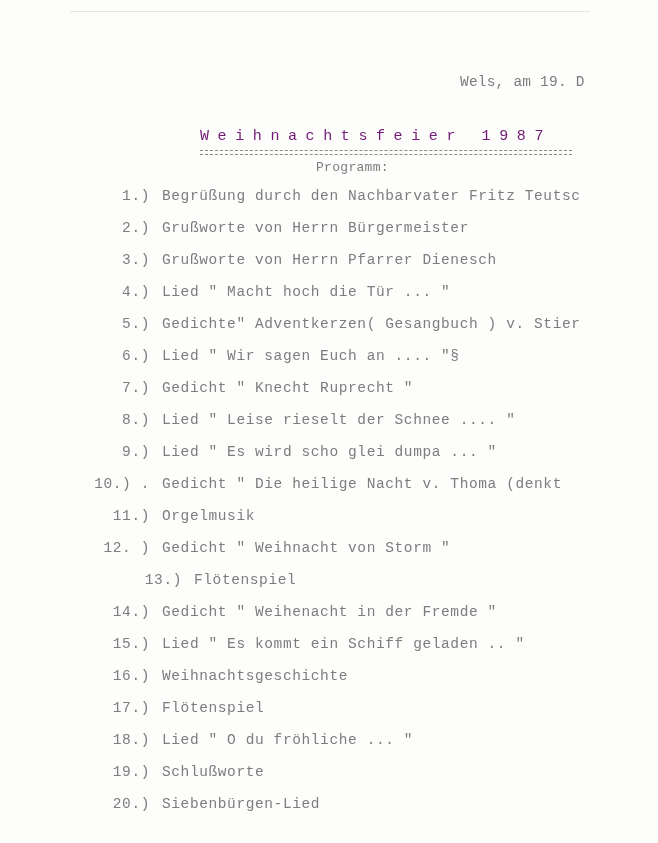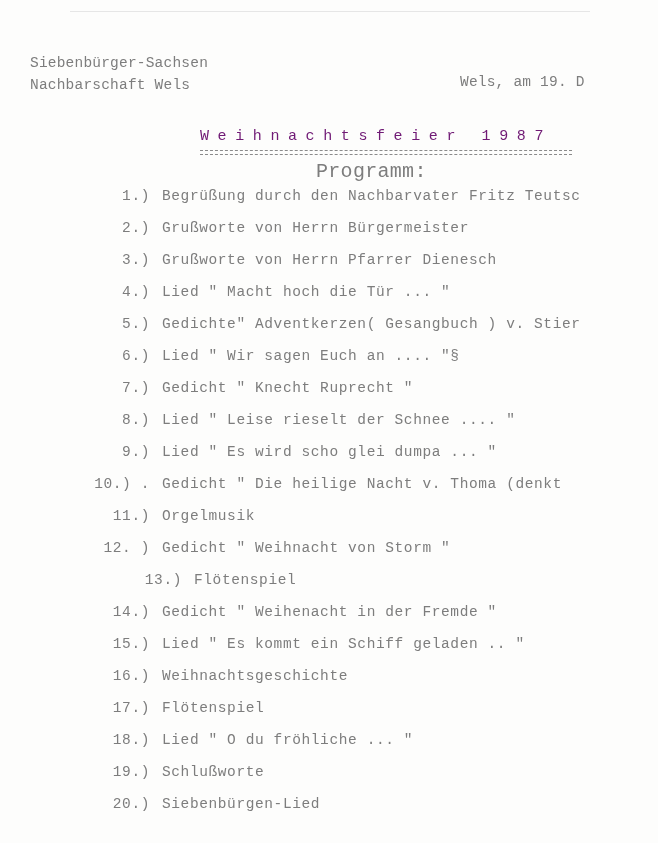--- a/index.html
+++ b/index.html
@@ -12,37 +12,33 @@
   }
   .page { position: absolute; inset: 0; }
   .scan-line { position: absolute; left: 70px; top: 11px; width: 520px; height: 1px; background: #e6e6e6; }
   .sender { position: absolute; left: 30px; top: 52px; font-size: 14.5px; line-height: 22px; letter-spacing: 0.2px; }
   .date { position: absolute; left: 460px; top: 74px; font-size: 14.5px; white-space: nowrap; letter-spacing: 0.2px; }
   .title {
     position: absolute; left: 200px; top: 128px; font-size: 15px; letter-spacing: 8.6px; white-space: nowrap; color: #701a75;
   }
   .title-rule { position: absolute; left: 200px; top: 150px; width: 372px; height: 3px;
     border-top: 1px dashed #8a8a8a; border-bottom: 1px dashed #8a8a8a; }
-  .subtitle { position: absolute; left: 316px; top: 160px; font-size: 20px; letter-spacing: 0.3px; }
+  .subtitle { position: absolute; left: 316px; top: 160px; font-size: 13px; letter-spacing: 0.3px; }
   .program { position: absolute; left: 0; top: 188px; width: 658px; }
   .item { position: absolute; left: 0; height: 22px; white-space: nowrap; font-size: 14.5px; letter-spacing: 0.6px; }
   .item .num { position: absolute; right: 0; width: 60px; text-align: right; }
   .item .num-wrap { position: absolute; left: 90px; width: 60px; }
   .item .text { position: absolute; left: 162px; }
 </style>
 </head>
 <body>
 
 <div class="page">
   <div class="scan-line"></div>
 
-  <div class="sender">
-    <div>Siebenbürger-Sachsen</div>
-    <div>Nachbarschaft Wels</div>
-  </div>
 
   <div class="date">Wels, am 19. D</div>
 
   <div class="title">Weihnachtsfeier 1987</div>
   <div class="title-rule"></div>
 
   <div class="subtitle">Programm:</div>
 
   <div class="program" id="program">
       <div class="item" style="top: 0px; width: 658px;">

